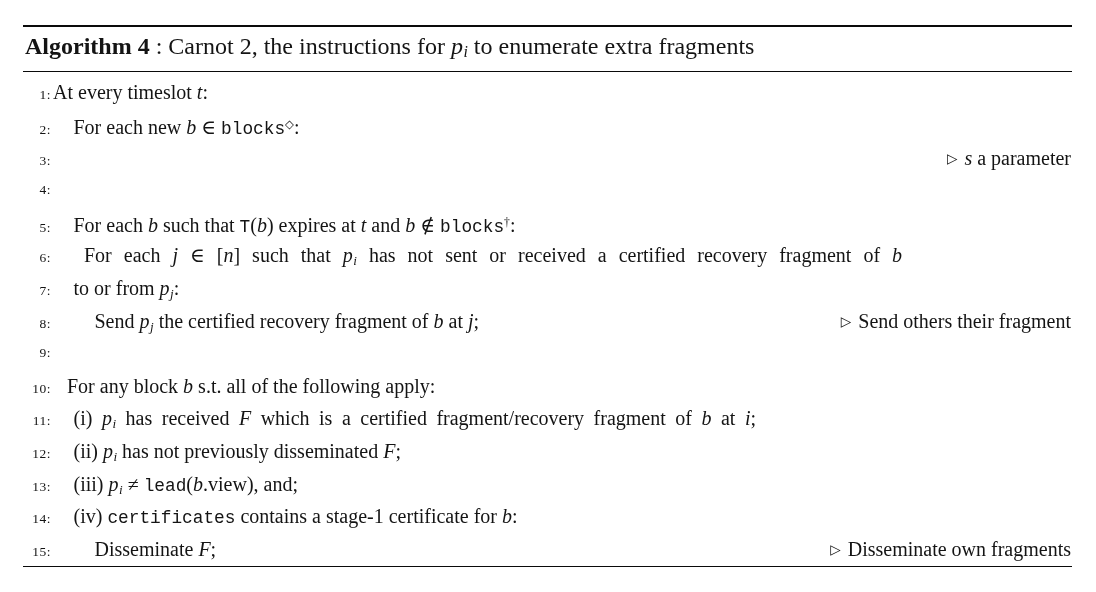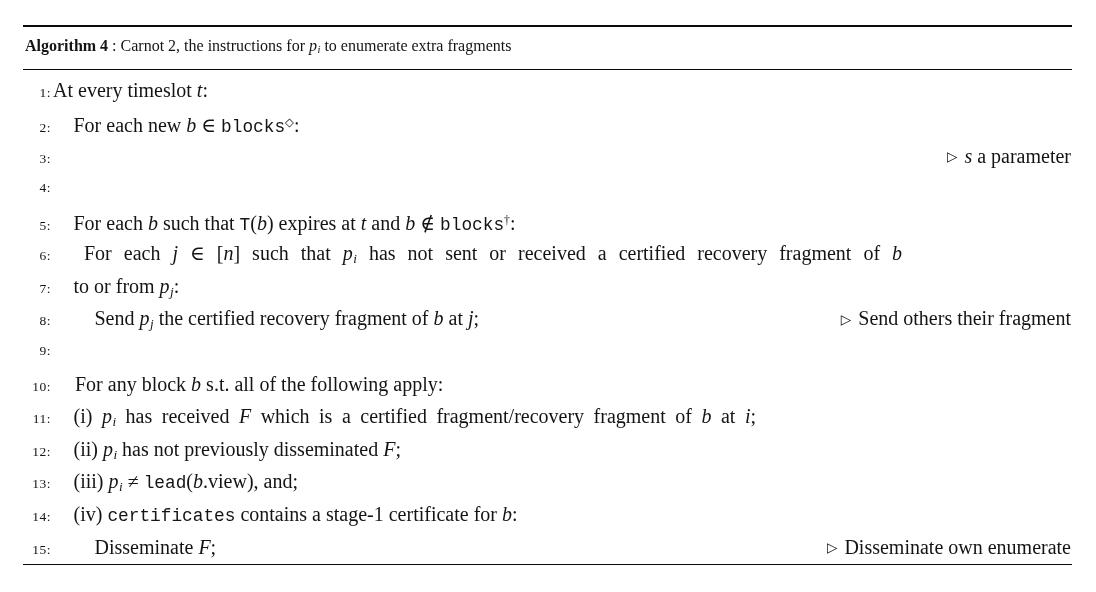--- a/index.html
+++ b/index.html
@@ -13,21 +13,21 @@
   }
   .algo {
     position:absolute;
     left:23px; top:25px;
     width:1049px;
   }
   .rule-top    { border-top:2.6px solid #0a0a0a; }
   .rule-mid    { border-top:1.3px solid #0a0a0a; }
   .rule-bottom { border-top:1.4px solid #0a0a0a; }
   .algo-title {
-    font-size:16px;
+    font-size:24px;
     line-height:26px;
     padding:6px 2px 6px 2px;
     white-space:nowrap;
   }
   .algo-body {
     padding-top:4px;
     padding-bottom:1px;
   }
   .algo-line {
     display:flex;
@@ -132,21 +132,21 @@
       </div>
       <div class="algo-line">
         <span class="line-num">9:</span>
         <span class="line-content">
           <span class="line-main" style="margin-left: 12px;"></span>
         </span>
       </div>
       <div class="algo-line">
         <span class="line-num">10:</span>
         <span class="line-content">
-          <span class="line-main" style="margin-left: 24px; text-align: right;"><span class="seg seg-text">For any block </span><span class="seg seg-var">b</span><span class="seg seg-text"> s.t. all of the following apply:</span></span>
+          <span class="line-main" style="margin-left: 16px; text-align: right;"><span class="seg seg-text">For any block </span><span class="seg seg-var">b</span><span class="seg seg-text"> s.t. all of the following apply:</span></span>
         </span>
       </div>
       <div class="algo-line">
         <span class="line-num">11:</span>
         <span class="line-content">
           <span class="line-main" style="margin-left: 22.5px;"><span class="seg seg-text">(i) </span><span class="seg seg-var">p</span><span class="seg seg-sub">i</span><span class="seg seg-text"> has received </span><span class="seg seg-var">F</span><span class="seg seg-text"> which is a certified fragment/recovery fragment of </span><span class="seg seg-var">b</span><span class="seg seg-text"> at </span><span class="seg seg-var">i</span><span class="seg seg-text">;</span></span>
         </span>
       </div>
       <div class="algo-line">
         <span class="line-num">12:</span>
@@ -163,18 +163,18 @@
       <div class="algo-line">
         <span class="line-num">14:</span>
         <span class="line-content">
           <span class="line-main" style="margin-left: 22.5px;"><span class="seg seg-text">(iv) </span><span class="seg seg-code">certificates</span><span class="seg seg-text"> contains a stage-1 certificate for </span><span class="seg seg-var">b</span><span class="seg seg-text">:</span></span>
         </span>
       </div>
       <div class="algo-line">
         <span class="line-num">15:</span>
         <span class="line-content">
           <span class="line-main" style="margin-left: 43.5px;"><span class="seg seg-text">Disseminate </span><span class="seg seg-var">F</span><span class="seg seg-text">;</span></span>
-          <span class="line-comment"><span class="comment-marker">▷</span><span class="seg seg-text">Disseminate own enumerate</span></span>
+          <span class="line-comment"><span class="comment-marker">▷</span><span class="seg seg-text">Disseminate own fragments</span></span>
         </span>
       </div>
     </div>
   <div class="rule-bottom"></div>
 </div>
 
 </body></html>

